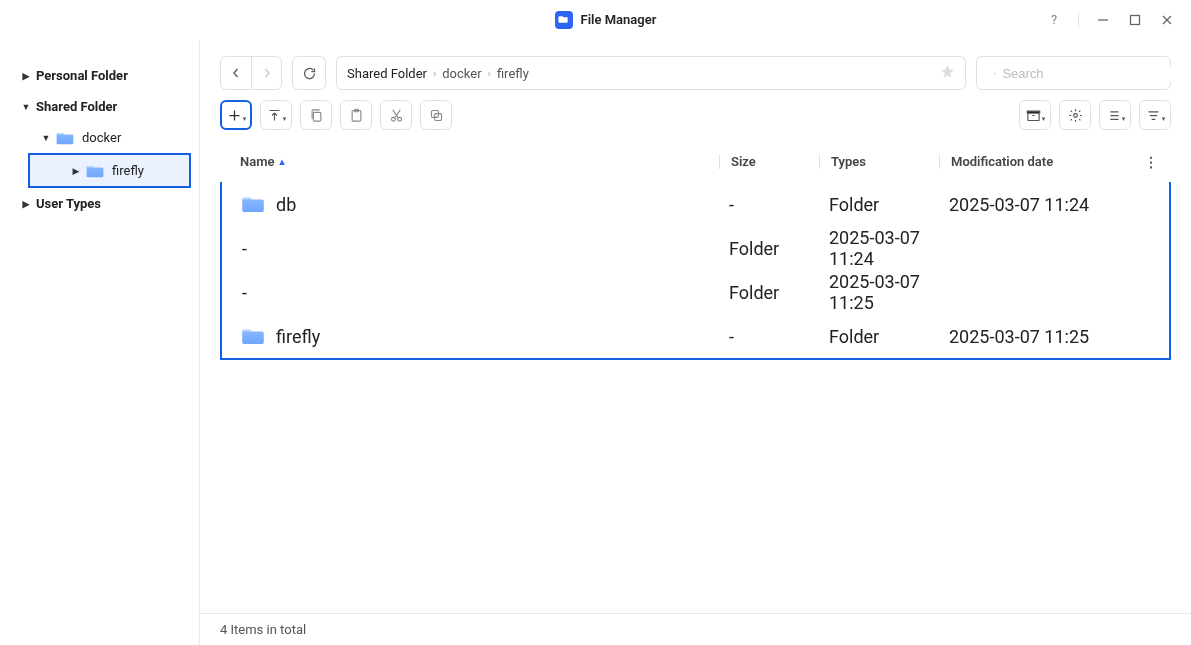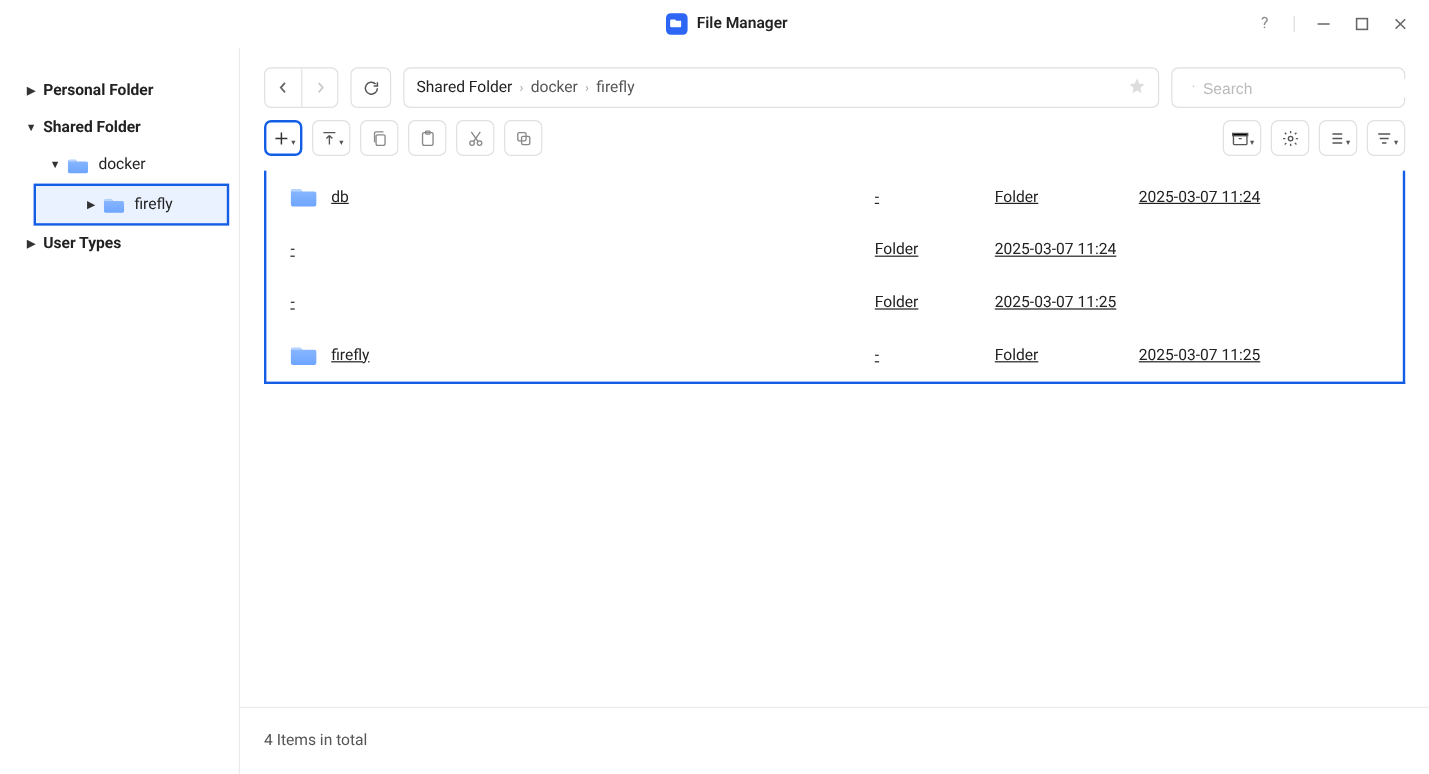--- a/index.html
+++ b/index.html
@@ -249,37 +249,36 @@
       text-align: center;
       font-size: 14px;
       font-weight: bold;
     }
     .table-row {
       display: grid;
       grid-template-columns: 1fr 100px 120px 180px 40px;
       align-items: center;
       height: 44px;
       padding-left: 20px;
-      font-size: 13px;
-      text-decoration: underline;
+      font-size: 18px;
     }
     .cell-name {
       display: flex;
       align-items: center;
       gap: 12px;
     }
     .ficon {
       width: 22px;
       height: 18px;
       display: inline-flex;
     }
     .ficon svg { width: 22px; height: 18px; }
 
     .statusbar {
-      padding: 20px 20px;
+      padding: 8px 20px;
       color: #555;
       font-size: 13px;
       border-top: 1px solid #eaeaea;
     }
     .crumb-link { color: #555; cursor: pointer; }
     .crumb-link:first-child { color: #222; }
   </style>
 </head>
 <body>
 
@@ -465,20 +464,36 @@
       </div>
       <div class="tool-btn">
         <svg viewBox="0 0 24 24">
             <path stroke="#555" stroke-width="2" d="M4 6h16M6 12h12M9 18h6"></path>
           </svg>
           <span class="subarrow">▾</span>
       </div>
     </div>
 
     <div class="table-area">
+      <div class="table-header">
+        <div class="th">
+          <span>Name</span>
+          <span class="sort-arrow">▴</span>
+        </div>
+        <div class="th">
+            <span>Size</span>
+          </div>
+        <div class="th">
+            <span>Types</span>
+          </div>
+        <div class="th">
+            <span>Modification date</span>
+          </div>
+        <div class="menu-dots">⋮</div>
+      </div>
       <div class="table-wrap" id="rows-target">
           <div class="table-row">
             <div class="cell-name">
               <span class="ficon">
                 <svg>
                   <use href="#folder-sym"></use>
                 </svg>
               </span>
               <span>db</span>
             </div>

